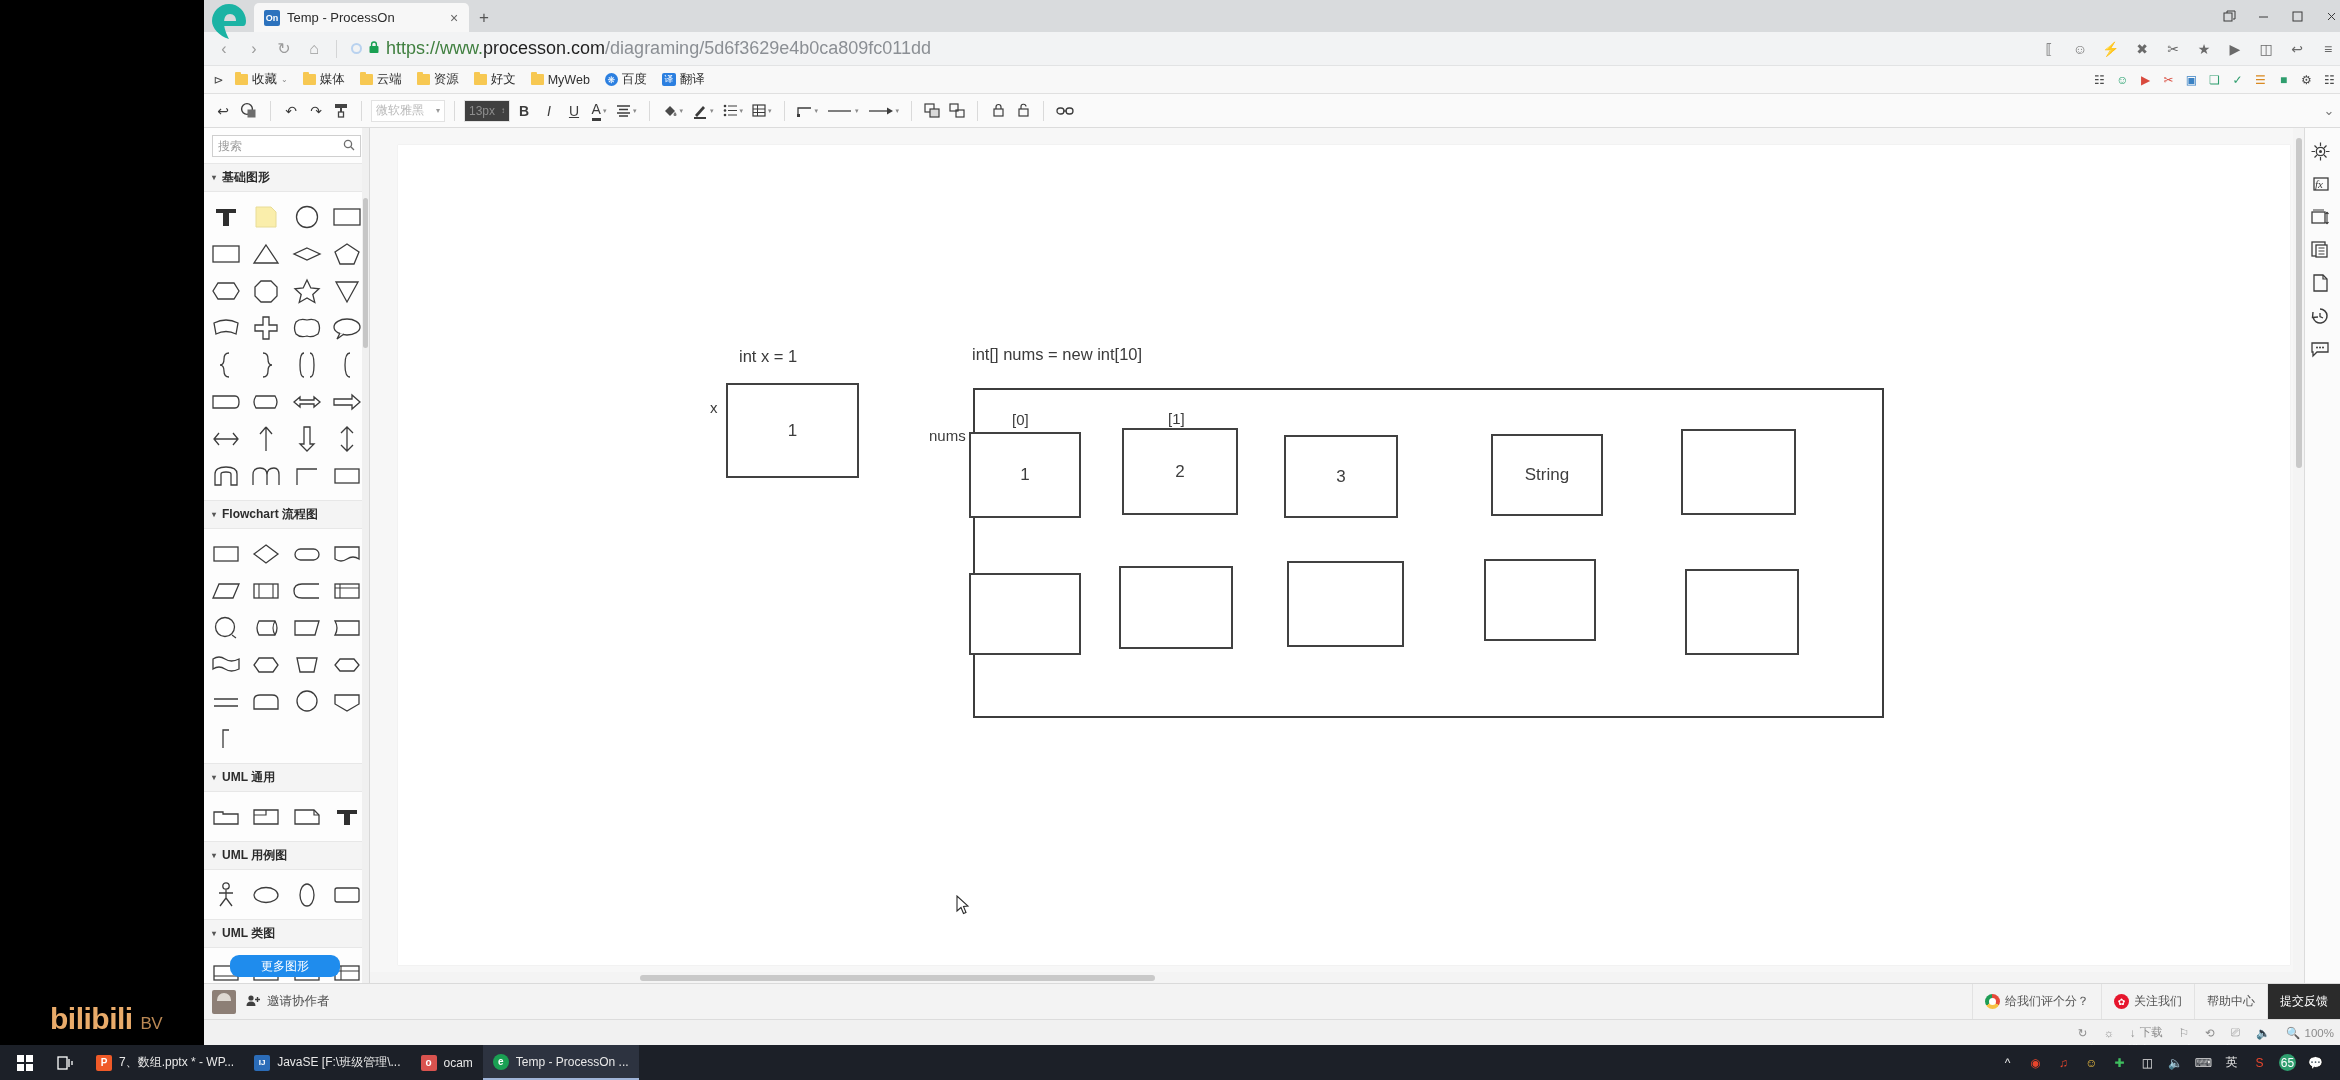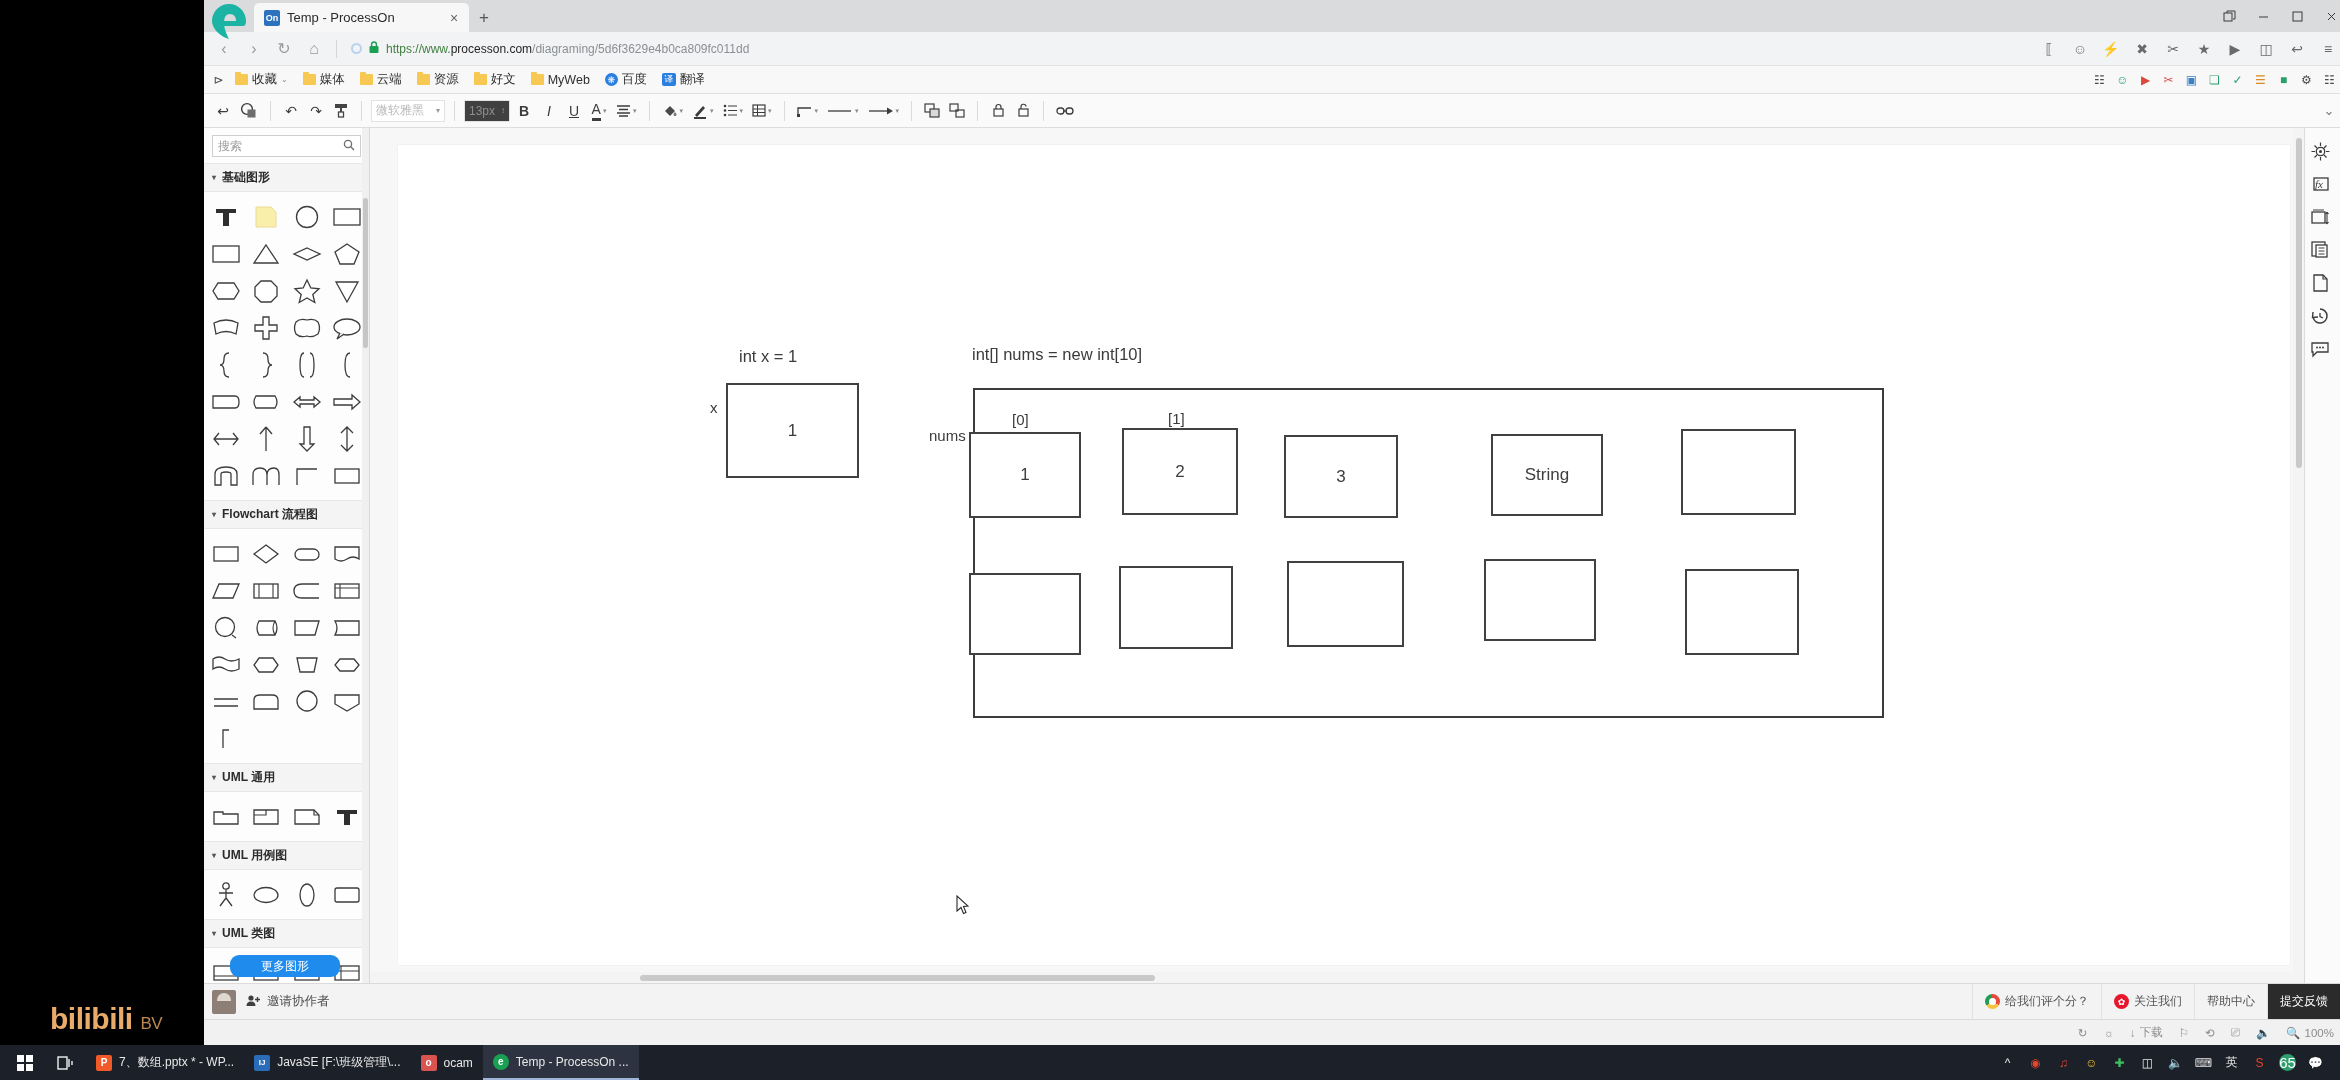--- a/index.html
+++ b/index.html
@@ -66,21 +66,21 @@
     height: 34px; background: #f2f3f4;
     display: flex; align-items: center; padding: 0 6px; gap: 2px;
     border-bottom: 1px solid #e2e3e4;
   }
   .navbtn { width: 28px; height: 26px; display:flex; align-items:center; justify-content:center;
     color:#9b9b9b; font-size: 16px; }
   .navdiv { width: 1px; height: 18px; background: #d4d5d6; margin: 0 6px; }
   .urlwrap { flex: 1; display: flex; align-items: center; gap: 6px; height: 26px; padding-left: 6px; }
   .url-dot { width: 11px; height: 11px; border-radius: 50%; border: 2px solid #b9d2ef; flex:none;}
   .lock { color: #1aa053; font-size: 13px; flex: none; }
-  .urltext { font-size: 12px; color: #8b8f94; white-space: nowrap; }
+  .urltext { font-size: 18px; color: #8b8f94; white-space: nowrap; }
   .urltext .dom { color: #1f1f1f; }
   .urltext .scheme { color: #3f7f3f; }
   .navright { display: flex; align-items: center; gap: 3px; }
   .navright .navbtn { color: #6a6a6a; font-size: 14px; }
 
   
   .bookmarks {
     height: 28px; background: #f8f8f8; display: flex; align-items: center;
     padding: 0 6px; gap: 1px; border-bottom: 1px solid #e0e0e0;
   }
@@ -1079,17 +1079,17 @@
       <span class="t">^</span>
       <span class="t" style="color:#e8452c">◉</span>
       <span class="t" style="color:#e8452c">♫</span>
       <span class="t" style="color:#f0c040">☺</span>
       <span class="t" style="color:#3fbf5f">✚</span>
       <span class="t">◫</span>
       <span class="t">🔈</span>
       <span class="t">⌨</span>
       <span class="t">英</span>
       <span class="t" style="color:#e8452c">S</span>
-      <span class="t" style="background:#2f9e6e;border-radius:50%;font-size:15px;color:#fff">65</span>
+      <span class="t" style="background:#2f9e6e;border-radius:50%;font-size:12px;color:#fff">65</span>
       <span class="t">💬</span>
     </div>
   </div>
 </div>
 
 </body></html>

